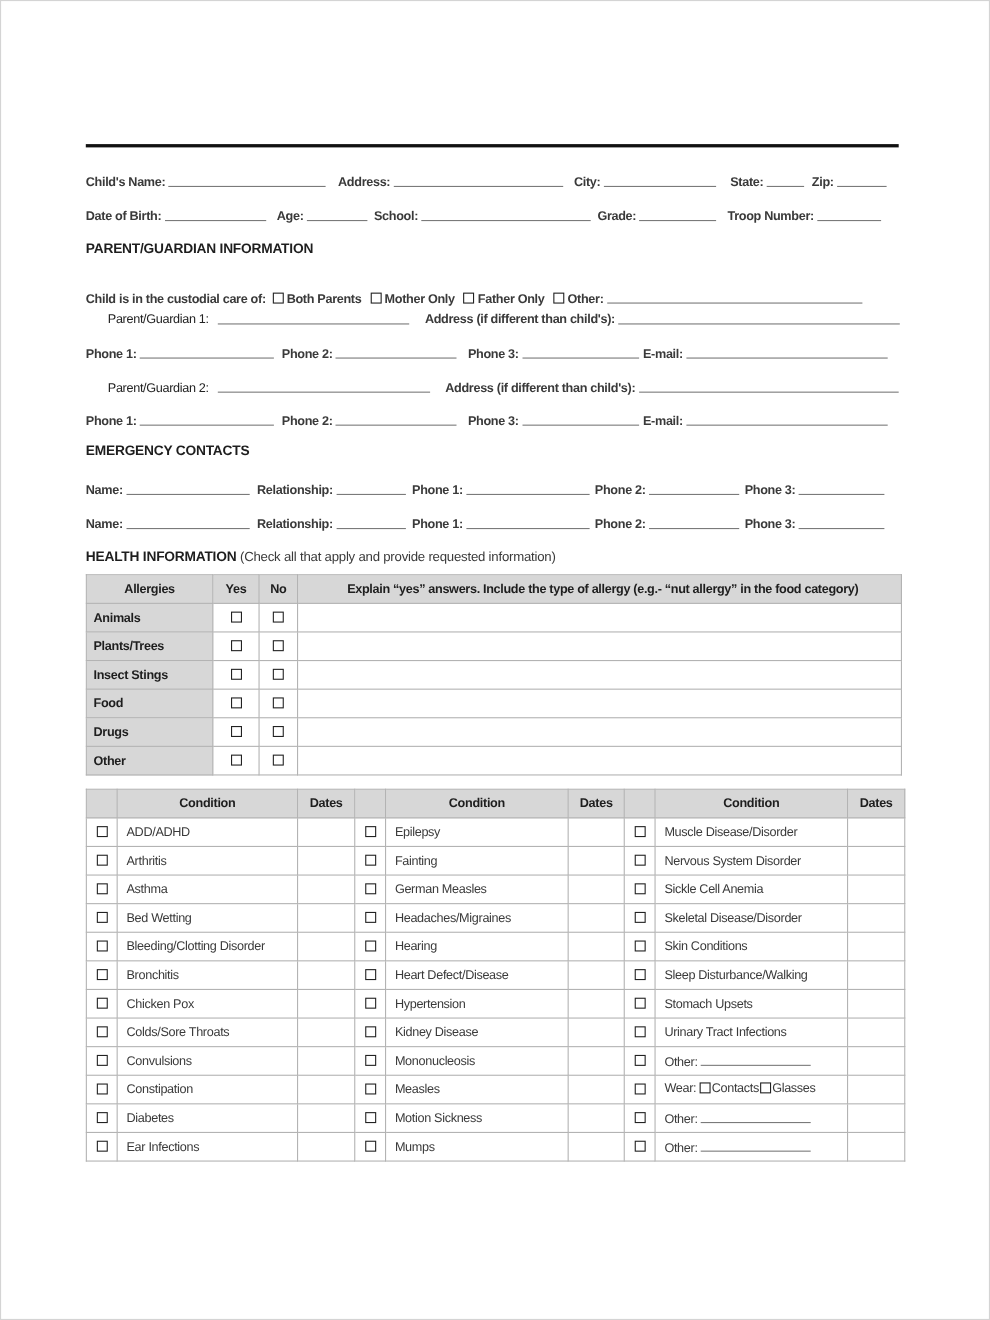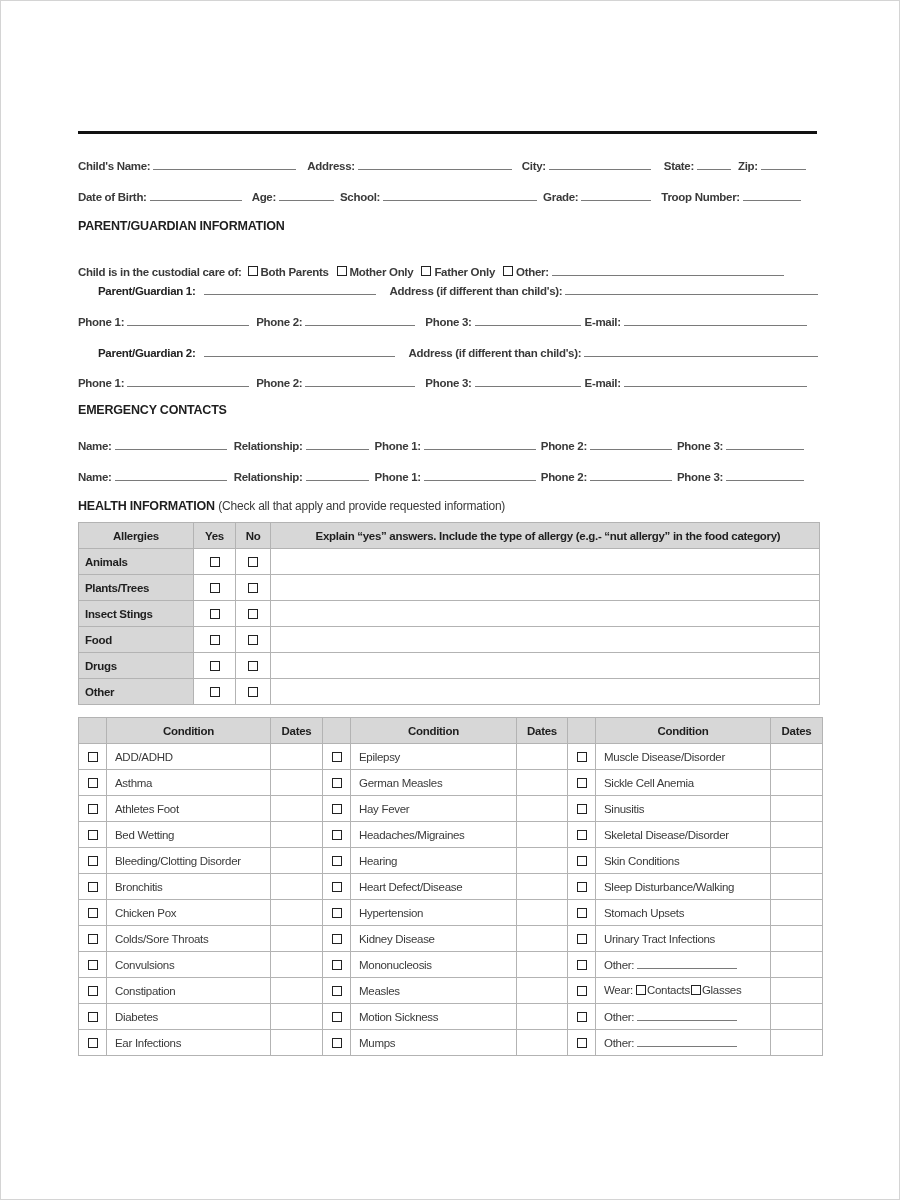--- a/index.html
+++ b/index.html
@@ -13,21 +13,21 @@
   }
   .top-rule {
     position: absolute; left: 78px; top: 131px; width: 739px; height: 3px; background: #111;
   }
   .row {
     position: absolute; left: 78px; width: 740px; height: 18px;
     display: flex; align-items: flex-end; font-size: 11.5px; letter-spacing: -0.3px;
     color: #3a3a3a; white-space: nowrap;
   }
   .lbl { display: inline-block; font-weight: bold; }
-  .lbl.b { font-weight: bold; color: #222; padding-left: 20px; }
+  .lbl.b { font-weight: normal; color: #222; padding-left: 20px; }
   .blank {
     display: inline-block; border-bottom: 1px solid #7a7a7a; height: 13px; margin: 0 0 2px 3px;
   }
   .gap { display: inline-block; }
   .section {
     position: absolute; left: 78px; font-size: 12.5px; font-weight: bold; color: #1e1e1e;
     letter-spacing: -0.2px; white-space: nowrap; text-align: center;
   }
   .section .note { font-weight: normal; color: #3a3a3a; font-size: 12px; }
   .cb {
@@ -291,38 +291,38 @@
         <td></td>
         <td class="cbcell"><span class="cb"></span></td>
         <td class="cname"><span>Epilepsy</span></td>
         <td></td>
         <td class="cbcell"><span class="cb"></span></td>
         <td class="cname"><span>Muscle Disease/Disorder</span></td>
         <td></td>
       </tr>
       <tr>
         <td class="cbcell"><span class="cb"></span></td>
+        <td class="cname"><span>Arthritis</span></td>
+        <td></td>
+        <td class="cbcell"><span class="cb"></span></td>
+        <td class="cname"><span>Fainting</span></td>
+        <td></td>
+        <td class="cbcell"><span class="cb"></span></td>
+        <td class="cname"><span>Nervous System Disorder</span></td>
+        <td></td>
+      </tr>
+      <tr>
+        <td class="cbcell"><span class="cb"></span></td>
         <td class="cname"><span>Asthma</span></td>
         <td></td>
         <td class="cbcell"><span class="cb"></span></td>
         <td class="cname"><span>German Measles</span></td>
         <td></td>
         <td class="cbcell"><span class="cb"></span></td>
         <td class="cname"><span>Sickle Cell Anemia</span></td>
-        <td></td>
-      </tr>
-      <tr>
-        <td class="cbcell"><span class="cb"></span></td>
-        <td class="cname"><span>Athletes Foot</span></td>
-        <td></td>
-        <td class="cbcell"><span class="cb"></span></td>
-        <td class="cname"><span>Hay Fever</span></td>
-        <td></td>
-        <td class="cbcell"><span class="cb"></span></td>
-        <td class="cname"><span>Sinusitis</span></td>
         <td></td>
       </tr>
       <tr>
         <td class="cbcell"><span class="cb"></span></td>
         <td class="cname"><span>Bed Wetting</span></td>
         <td></td>
         <td class="cbcell"><span class="cb"></span></td>
         <td class="cname"><span>Headaches/Migraines</span></td>
         <td></td>
         <td class="cbcell"><span class="cb"></span></td>

